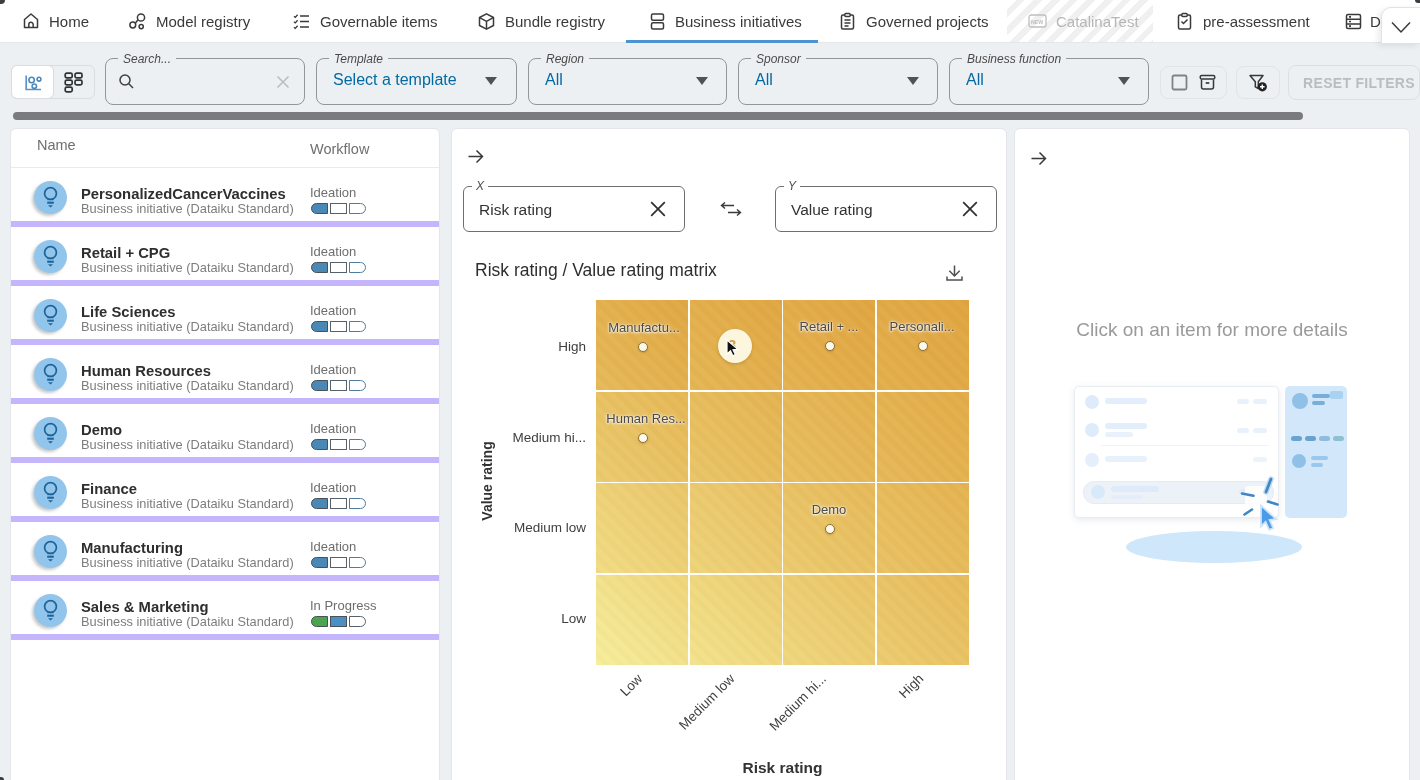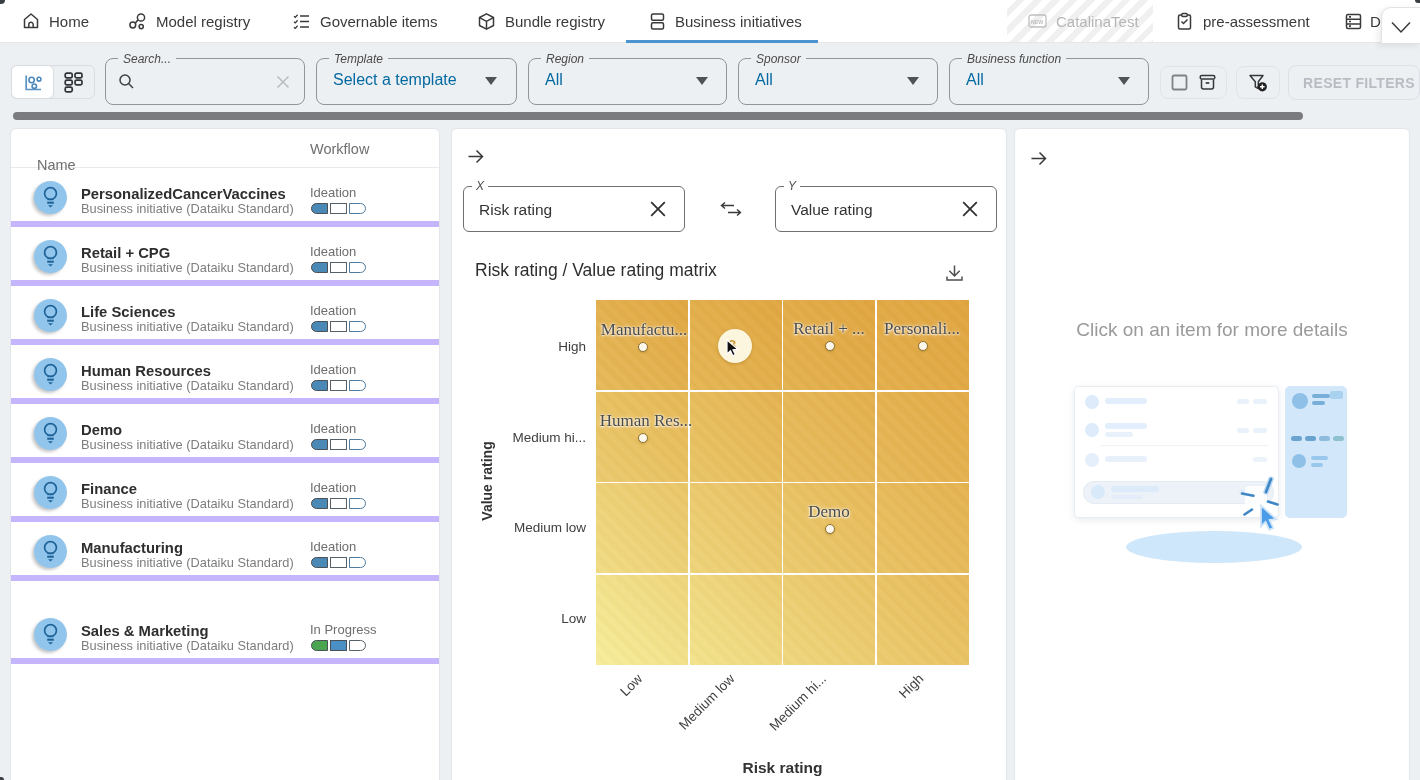--- a/index.html
+++ b/index.html
@@ -46,21 +46,21 @@
 .pill.last{border-radius:0 6px 6px 0;border-color:#4e7b9e;}
 
 .xyfield{position:absolute;border:1.3px solid #6f6f6f;border-radius:6px;width:222px;height:53px;top:50px;}
 .xyfield legend{font-size:12px;color:#4f4f4f;margin-left:8px;padding:0 4px;}
 .xyval{position:absolute;left:16px;font-size:15.5px;color:#333;}
 #mtitle{position:absolute;left:23px;top:131px;font-size:17.5px;color:#2e2e2e;}
 #matrix{position:absolute;left:144px;top:171px;width:373px;height:365px;display:grid;grid-template-columns:repeat(4,1fr);grid-template-rows:repeat(4,1fr);gap:1.5px;background:rgba(255,255,255,.65);}
 #matrix div{position:relative;}
 #matrix::after{content:"";position:absolute;left:0;top:0;right:0;bottom:0;background:repeating-linear-gradient(45deg,rgba(255,255,255,.028) 0 5px,rgba(150,110,25,.022) 5px 10px);pointer-events:none;}
 .dot{position:absolute;width:10.5px;height:10.5px;border-radius:50%;background:#fdf8ec;border:1.2px solid #8f7132;box-shadow:0 1px 2px rgba(150,120,40,.45);}
-.dlabel{position:absolute;font-size:17px;color:#4a4a4a;white-space:nowrap;transform:translateX(-50%);text-shadow:0 0 2px rgba(255,255,255,.95),0 0 4px rgba(255,255,255,.7),0 1px 2px rgba(255,255,255,.9);font-family:Liberation Serif, serif;}
+.dlabel{position:absolute;font-size:13px;color:#4a4a4a;white-space:nowrap;transform:translateX(-50%);text-shadow:0 0 2px rgba(255,255,255,.95),0 0 4px rgba(255,255,255,.7),0 1px 2px rgba(255,255,255,.9);}
 .ylabel{position:absolute;font-size:13.5px;color:#3f3f3f;text-align:right;width:80px;transform:translateY(-50%);}
 .xlabel{position:absolute;font-size:13.5px;color:#3f3f3f;white-space:nowrap;transform:rotate(-45deg);transform-origin:top right;}
 
 #rmsg{position:absolute;left:0;top:190px;width:100%;text-align:center;font-size:19px;color:#9a9a9a;}
 .ill-line{position:absolute;border-radius:3px;}
 </style>
 </head>
 <body>
 
 <div id="nav">
@@ -96,20 +96,28 @@
         <path d="M2.7 5.6 L9.5 9.3 L16.3 5.6 M9.5 9.3 V17"></path>
       </svg>
     <span>Bundle registry</span>
   </div>
   <div class="tab" style="left:649px;">
     <svg width="17" height="19" viewBox="0 0 17 19" fill="none" stroke="#3a3a3a" stroke-width="1.5">
         <rect x="2.5" y="2" width="12" height="6.2" rx="1.5"></rect>
         <rect x="2.5" y="10.8" width="12" height="6.2" rx="1.5"></rect>
       </svg>
     <span>Business initiatives</span>
+  </div>
+  <div class="tab" style="left:838px;">
+    <svg width="19" height="19" viewBox="0 0 19 19" fill="none" stroke="#3a3a3a" stroke-width="1.5">
+        <rect x="3.5" y="3" width="12" height="14" rx="1.5"></rect>
+        <rect x="6.8" y="1.5" width="5.4" height="3" rx="1" fill="#fff"></rect>
+        <path d="M6.5 8 H12.5 M6.5 11 H12.5 M6.5 14 H10.5"></path>
+      </svg>
+    <span>Governed projects</span>
   </div>
   <div class="tab" style="left:1028px;color:#b6b6b6;">
     <svg width="19" height="14" viewBox="0 0 19 14" fill="none" stroke="#bfbfbf" stroke-width="1.3">
         <rect x="1" y="1" width="17" height="12" rx="2"></rect>
         <text x="3" y="9.5" font-size="5.3" fill="#bfbfbf" stroke="none" font-weight="bold" font-family="Liberation Sans">NEW</text>
       </svg>
     <span>CatalinaTest</span>
   </div>
   <div class="tab" style="left:1175px;">
     <svg width="19" height="19" viewBox="0 0 19 19" fill="none" stroke="#3a3a3a" stroke-width="1.5">
@@ -205,21 +213,21 @@
       <path d="M3 3.5 H16 L11.3 9.8 V16.5 L8.3 14.8 V9.8 Z" stroke="#34383c" stroke-width="1.5" stroke-linejoin="round"></path>
       <circle cx="15.3" cy="14.8" r="4.6" fill="#222"></circle>
       <path d="M15.3 12.5 V17.1 M13 14.8 H17.6" stroke="#fff" stroke-width="1.4"></path>
     </svg>
 </div>
 <div id="reset">RESET FILTERS</div>
 <div id="hscroll"></div>
 
 <div class="card" id="cardL">
   <div id="lhead">
-      <span class="abs" style="left:26px;top:28px;text-align:right;">Name</span>
+      <span class="abs" style="left:26px;top:8px;text-align:right;">Name</span>
       <span class="abs" style="left:299px;top:12px;">Workflow</span>
     </div>
   <div class="row" style="top:39px;">
       <div class="bulb">
         <svg width="17" height="23" viewBox="0 0 17 23" fill="none" stroke="#1e6398" stroke-width="1.7">
           <circle cx="8.5" cy="7.6" r="5.9"></circle>
           <path d="M5.4 13.4 H11.6" stroke-width="1.6"></path>
           <path d="M5.2 16.7 H11.8" stroke-width="2.1"></path>
           <path d="M6 19.3 L11 19.3 L8.5 21.4 Z" fill="#1e6398" stroke="none"></path>
         </svg>
@@ -334,21 +342,21 @@
       </div>
     <div class="rname">Manufacturing</div>
       <div class="rsub">Business initiative (Dataiku Standard)</div>
     <div class="wlabel">Ideation</div>
       <div class="pills">
         <div class="pill f1"></div>
         <div class="pill mid"></div>
         <div class="pill last"></div>
       </div>
   </div>
-  <div class="row" style="top:476px;">
+  <div class="row" style="top:452px;">
       <div class="bulb">
         <svg width="17" height="23" viewBox="0 0 17 23" fill="none" stroke="#1e6398" stroke-width="1.7">
           <circle cx="8.5" cy="7.6" r="5.9"></circle>
           <path d="M5.4 13.4 H11.6" stroke-width="1.6"></path>
           <path d="M5.2 16.7 H11.8" stroke-width="2.1"></path>
           <path d="M6 19.3 L11 19.3 L8.5 21.4 Z" fill="#1e6398" stroke="none"></path>
         </svg>
       </div>
     <div class="rname">Sales &amp; Marketing</div>
       <div class="rsub">Business initiative (Dataiku Standard)</div>

